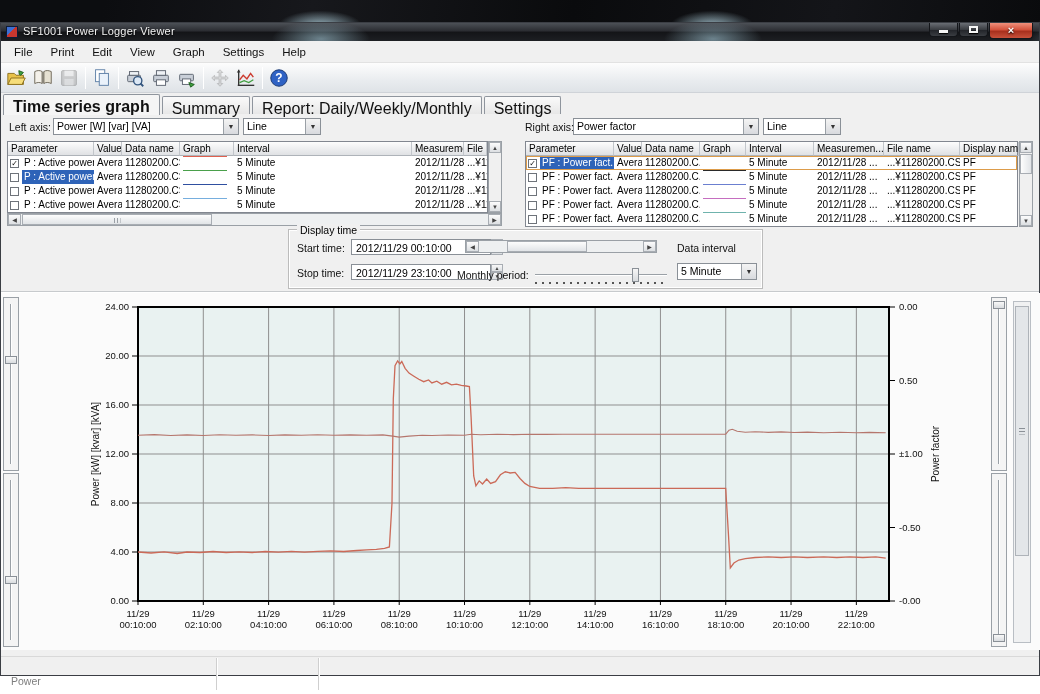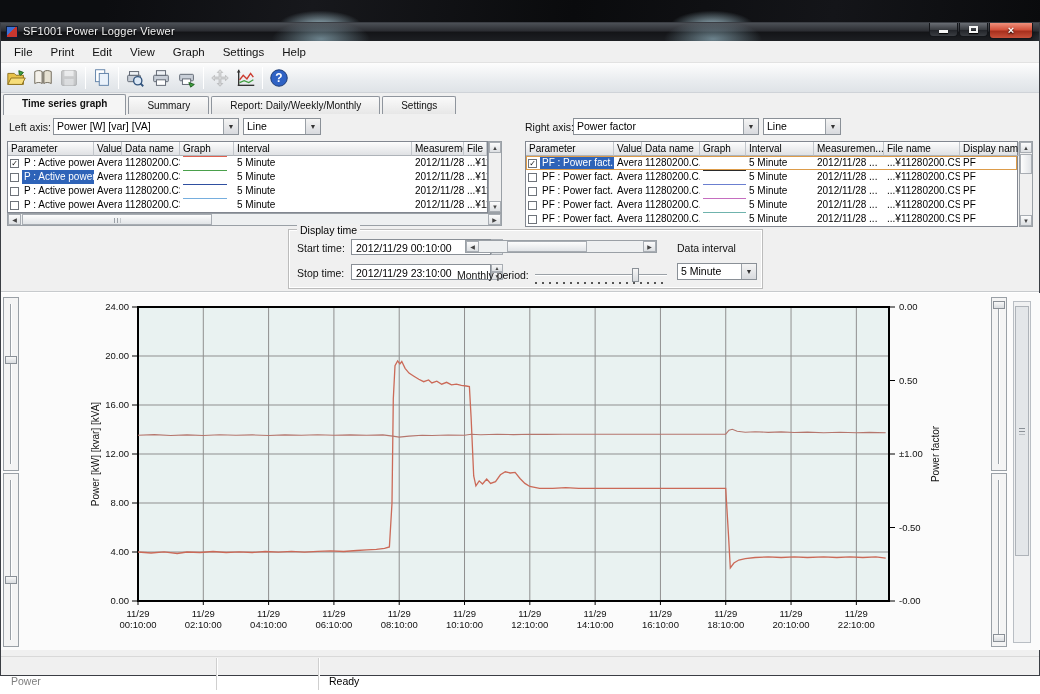--- a/index.html
+++ b/index.html
@@ -55,21 +55,21 @@
     background:linear-gradient(#fdfdfd,#e9ecef 60%, #dfe3e7); border-bottom:1px solid #cfd3d8;
     display:flex; align-items:center; padding-left:3px; }
   .tool-btn { width:26px; height:26px; display:flex; align-items:center; justify-content:center;
     border:1px solid transparent; border-radius:2px; }
   .tool-btn.disabled { opacity:.45; filter:grayscale(1); }
   .tool-sep { width:1px; height:22px; background:#b9bec5; border-right:1px solid #fff; margin:0 3px; }
 
   
   .tabstrip { position:absolute; left:0; top:70px; width:100%; height:22px; background:#f0f0f0;
     display:flex; align-items:flex-end; padding-left:2px; border-bottom:1px solid #f0f0f0; }
-  .tab { font-size:10px; color:#111; padding:3px 18px 3px; margin-right:2px; height:18px;
+  .tab { font-size:16px; color:#111; padding:3px 9px 3px; margin-right:2px; height:18px;
     border:1px solid #8f959d; border-bottom:none; border-radius:2px 2px 0 0;
     background:linear-gradient(#fafafa,#e7e7e7); white-space:nowrap; }
   .tab.active { font-weight:bold; height:21px; background:#f5f5f5; position:relative; top:1px; }
 
   
   .label { position:absolute; font-size:10.5px; color:#111; white-space:nowrap; }
   .combo { position:absolute; height:17px; background:#fff; border:1px solid #8a9097; display:flex; }
   .combo-text { flex:1; font-size:10.5px; line-height:15px; padding:0 3px; overflow:hidden;
     white-space:nowrap; }
   .combo-btn { width:15px; background:linear-gradient(#f4f4f4,#d8dade); border-left:1px solid #9aa0a6;
@@ -582,15 +582,14 @@
     <div class="vscrollbar" style="left:1012px; top:8px; height:342px;">
       <div class="vsthumb" style="top:4px; height:250px;">
           <div class="grip-v"></div>
         </div>
     </div>
   </div>
 
   <div class="statusbar">
     <div class="sb-panel" style="left:2px; width:214px; color:#7e7e7e;">Power</div>
     <div class="sb-panel" style="left:218px; width:100px;"></div>
-    <div class="sb-panel" style="left:320px; width:714px; border-right:none; box-shadow:none;">Ready</div>
   </div>
 </div>
 
 </body></html>

